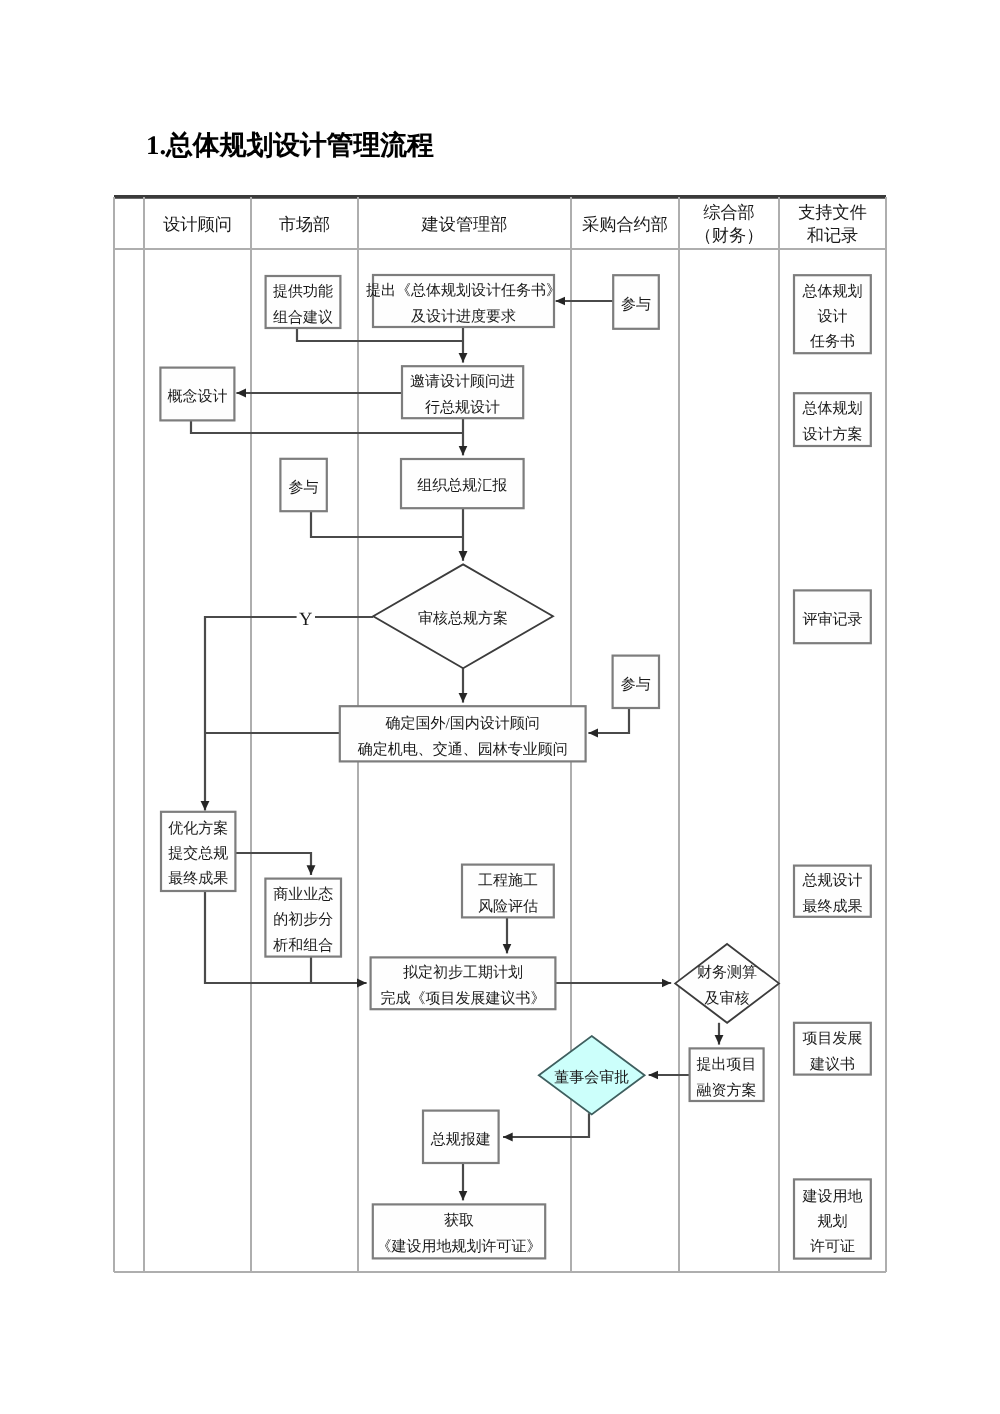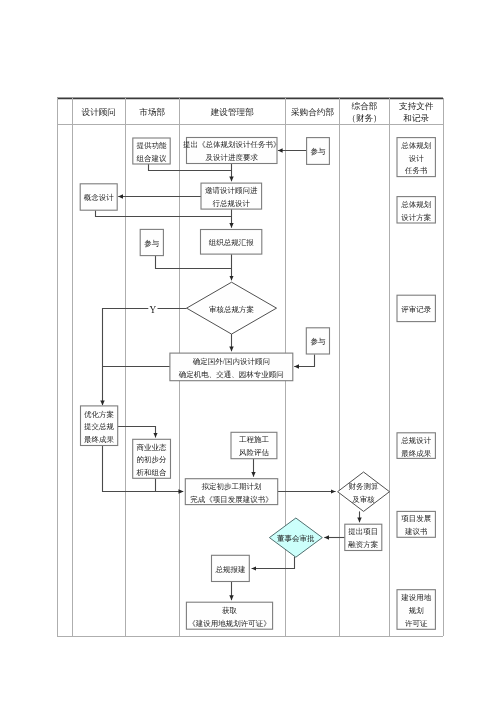--- a/index.html
+++ b/index.html
@@ -22,20 +22,21 @@
              text-anchor:middle;dominant-baseline:middle;}
   .hdr-text{font-family:"Liberation Serif",serif;font-size:8.6px;fill:var(--ink,#1a1a1a);
             text-anchor:middle;dominant-baseline:middle;}
   .edge-label{font-family:"Liberation Serif",serif;font-size:9.3px;fill:var(--ink,#1a1a1a);
               text-anchor:middle;dominant-baseline:alphabetic;}
 </style>
 </head>
 <body>
 
 <div id="page">
+  <div id="page-title">1.总体规划设计管理流程</div>
   <svg id="chart" width="500" height="707" viewBox="0 0 500 707">
     <defs>
       <marker id="arrowhead" viewBox="0 0 10 10" refX="10" refY="5" markerWidth="4.4" markerHeight="4.4" orient="auto-start-reverse">
         <path d="M 0 0.4 L 10 5 L 0 9.6 z" fill="#262626"></path>
       </marker>
     </defs>
     <g id="g-table">
         <line x1="57" y1="98.4" x2="443" y2="98.4" class="tbl-top"></line>
         <line x1="57" y1="636" x2="443" y2="636" class="tbl-line"></line>
         <line x1="57" y1="98.4" x2="57" y2="636" class="tbl-line"></line>

